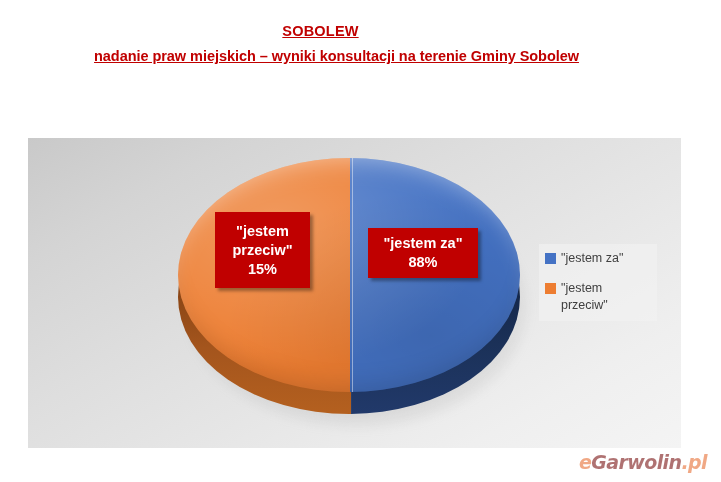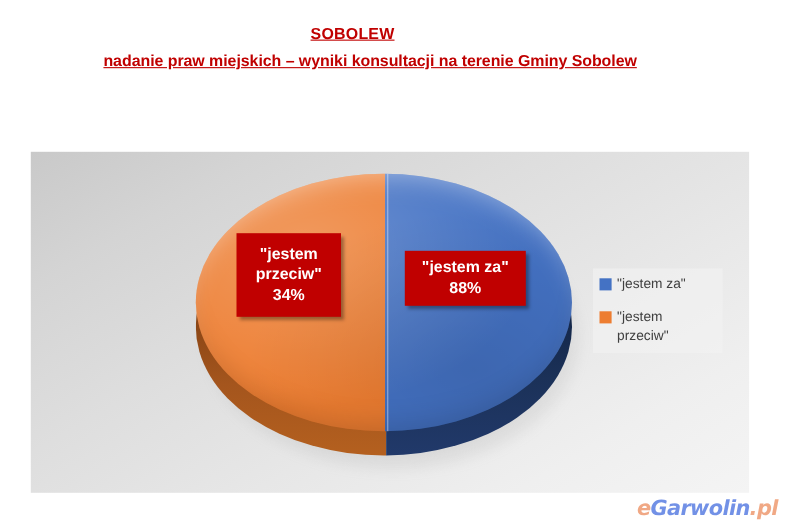--- a/index.html
+++ b/index.html
@@ -182,21 +182,21 @@
     bottom: 9px;
     font-family: "DejaVu Sans", sans-serif;
     font-weight: bold;
     font-style: italic;
     font-size: 19px;
     letter-spacing: -.6px;
     white-space: nowrap;
     opacity: .62;
   }
   .wm-orange { color: #E8743B; }
-  .wm-gray   { color: #1d4ed8; }
+  .wm-gray   { color: #7f1d1d; }
 </style>
 </head>
 <body>
 
 <div id="title-block">
   <span class="title-line" id="title-line-1">SOBOLEW</span>
   <span class="title-line" id="title-line-2">nadanie praw miejskich – wyniki konsultacji na terenie Gminy Sobolew</span>
 </div>
 
 <div id="chart-area">
@@ -210,21 +210,21 @@
     <div class="pie-top">
       <div class="pie-slice-a"></div>
       <div class="pie-slice-b"></div>
     </div>
     <div class="pie-divider"></div>
   </div>
 
   <div class="data-label" id="data-label-przeciw">
     <span>"jestem</span>
     <span>przeciw"</span>
-    <span>34%</span>
+    <span>15%</span>
   </div>
 
   <div class="data-label" id="data-label-za">
     <span>"jestem za"</span>
     <span>88%</span>
   </div>
 
   <div id="legend">
     <div class="legend-item">
       <span class="legend-swatch" style="background:#4472C4"></span>

